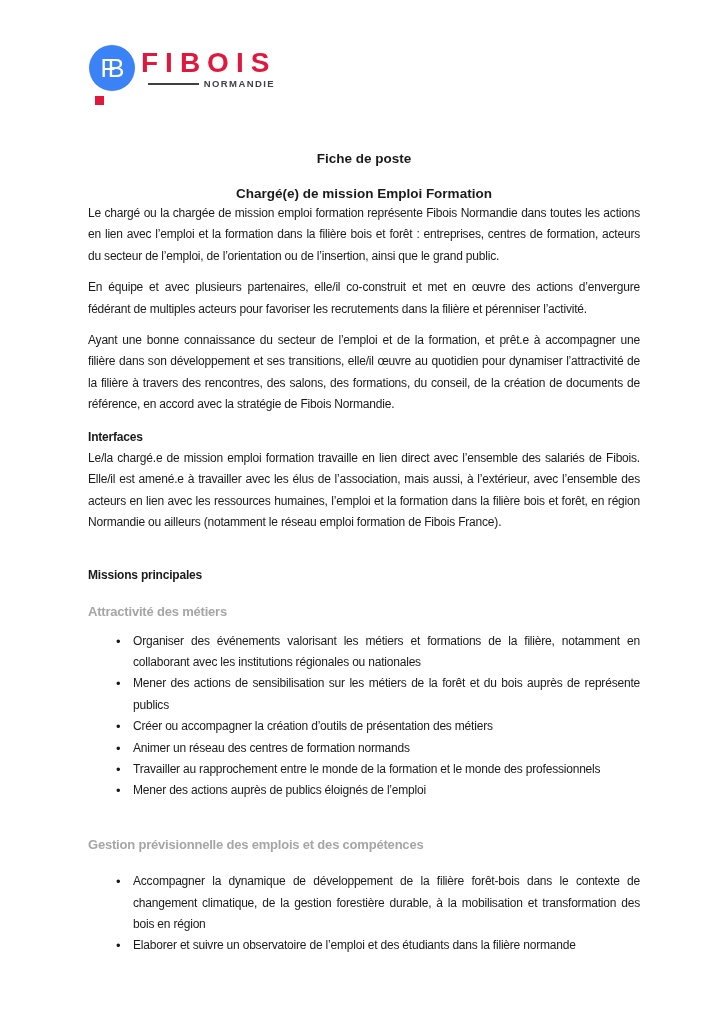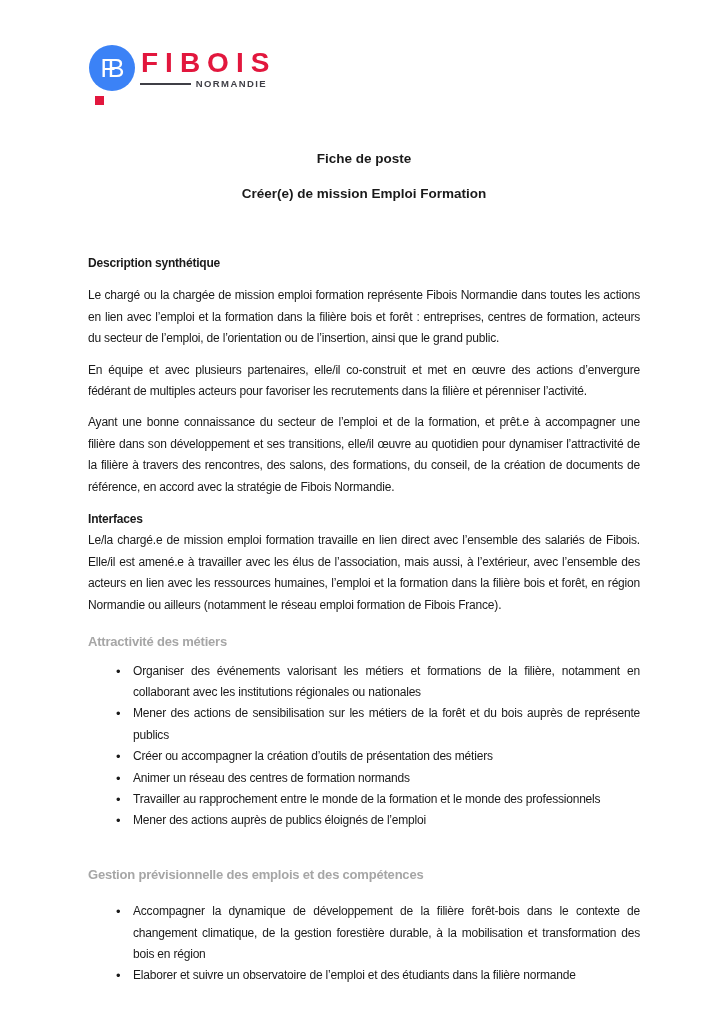--- a/index.html
+++ b/index.html
@@ -36,21 +36,21 @@
     width: 9px; height: 9px; background: #e2173d;
   }
   .logo-wordmark {
     position: absolute; left: 53px; top: 3px;
     font-size: 28px; font-weight: 700;
     letter-spacing: 7px;
     color: #e2173d;
     white-space: nowrap;
   }
   .logo-baseline {
-    position: absolute; left: 52px; top: 34px; width: 127px;
+    position: absolute; left: 60px; top: 34px; width: 127px;
     display: flex; align-items: center;
   }
   .logo-underline { flex: 1 1 auto; height: 2px; background: #3f3f46; margin-right: 5px; }
   .logo-region {
     flex: 0 0 auto;
     font-size: 9.5px; font-weight: 700; letter-spacing: 1.4px;
     color: #3f3f46; white-space: nowrap;
   }
 
   
@@ -122,30 +122,30 @@
     </div>
     <div class="logo-square"></div>
     <div class="logo-wordmark">FIBOIS</div>
     <div class="logo-baseline">
       <div class="logo-underline"></div>
       <span class="logo-region">NORMANDIE</span>
     </div>
   </div>
 
   <h1 class="doc-title">Fiche de poste</h1>
-  <h2 class="doc-subtitle">Créer(e) de mission Emploi Formation</h2>
+  <h2 class="doc-subtitle">Chargé(e) de mission Emploi Formation</h2>
 
-  <h3 class="section-heading heading-description">Description synthétique</h3>
   <p class="para">Le chargé ou la chargée de mission emploi formation représente Fibois Normandie dans toutes les actions en lien avec l’emploi et la formation dans la filière bois et forêt : entreprises, centres de formation, acteurs du secteur de l’emploi, de l’orientation ou de l’insertion, ainsi que le grand public.</p>
   <p class="para">En équipe et avec plusieurs partenaires, elle/il co-construit et met en œuvre des actions d’envergure fédérant de multiples acteurs pour favoriser les recrutements dans la filière et pérenniser l’activité.</p>
   <p class="para">Ayant une bonne connaissance du secteur de l’emploi et de la formation, et prêt.e à accompagner une filière dans son développement et ses transitions, elle/il œuvre au quotidien pour dynamiser l’attractivité de la filière à travers des rencontres, des salons, des formations, du conseil, de la création de documents de référence, en accord avec la stratégie de Fibois Normandie.</p>
 
   <h3 class="section-heading heading-interfaces">Interfaces</h3>
   <p class="para no-gap">Le/la chargé.e de mission emploi formation travaille en lien direct avec l’ensemble des salariés de Fibois. Elle/il est amené.e à travailler avec les élus de l’association, mais aussi, à l’extérieur, avec l’ensemble des acteurs en lien avec les ressources humaines, l’emploi et la formation dans la filière bois et forêt, en région Normandie ou ailleurs (notamment le réseau emploi formation de Fibois France).</p>
 
+  <h3 class="section-heading heading-missions">Missions principales</h3>
 
   <h4 class="sub-heading">Attractivité des métiers</h4>
   <ul class="bullets">
     <li>Organiser des événements valorisant les métiers et formations de la filière, notamment en collaborant avec les institutions régionales ou nationales</li>
     <li>Mener des actions de sensibilisation sur les métiers de la forêt et du bois auprès de représente publics</li>
     <li>Créer ou accompagner la création d’outils de présentation des métiers</li>
     <li>Animer un réseau des centres de formation normands</li>
     <li>Travailler au rapprochement entre le monde de la formation et le monde des professionnels</li>
     <li>Mener des actions auprès de publics éloignés de l’emploi</li>
   </ul>

